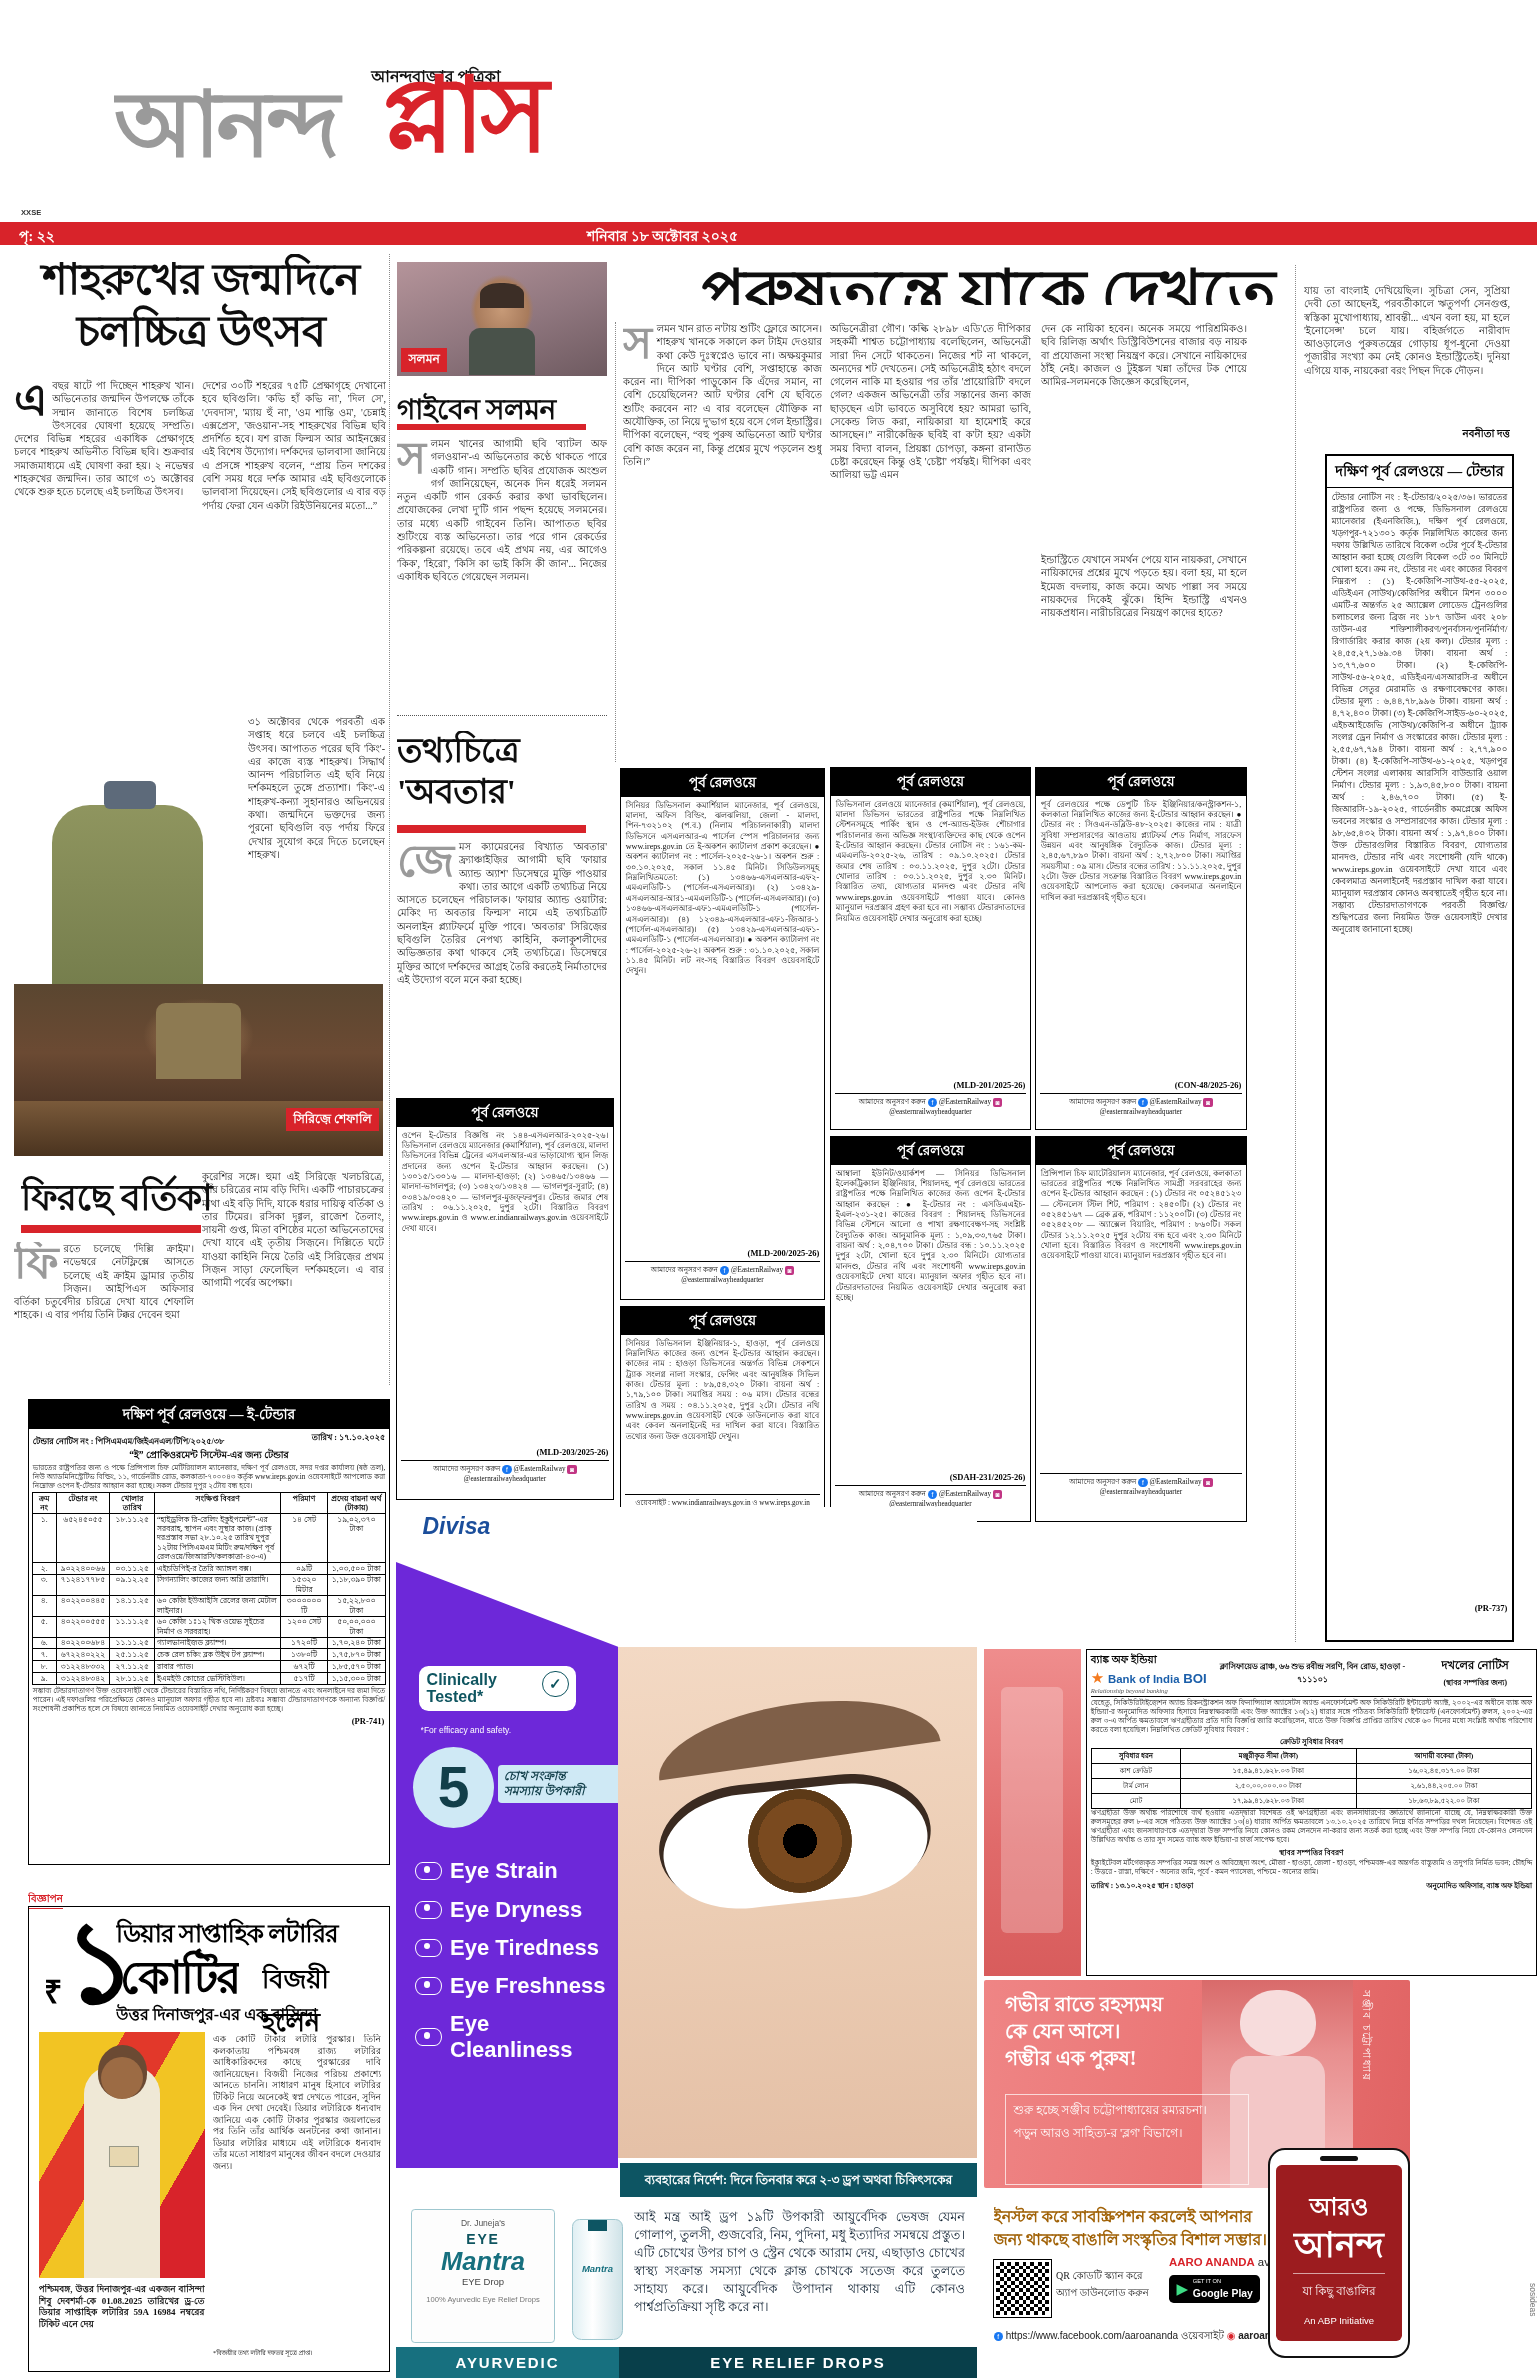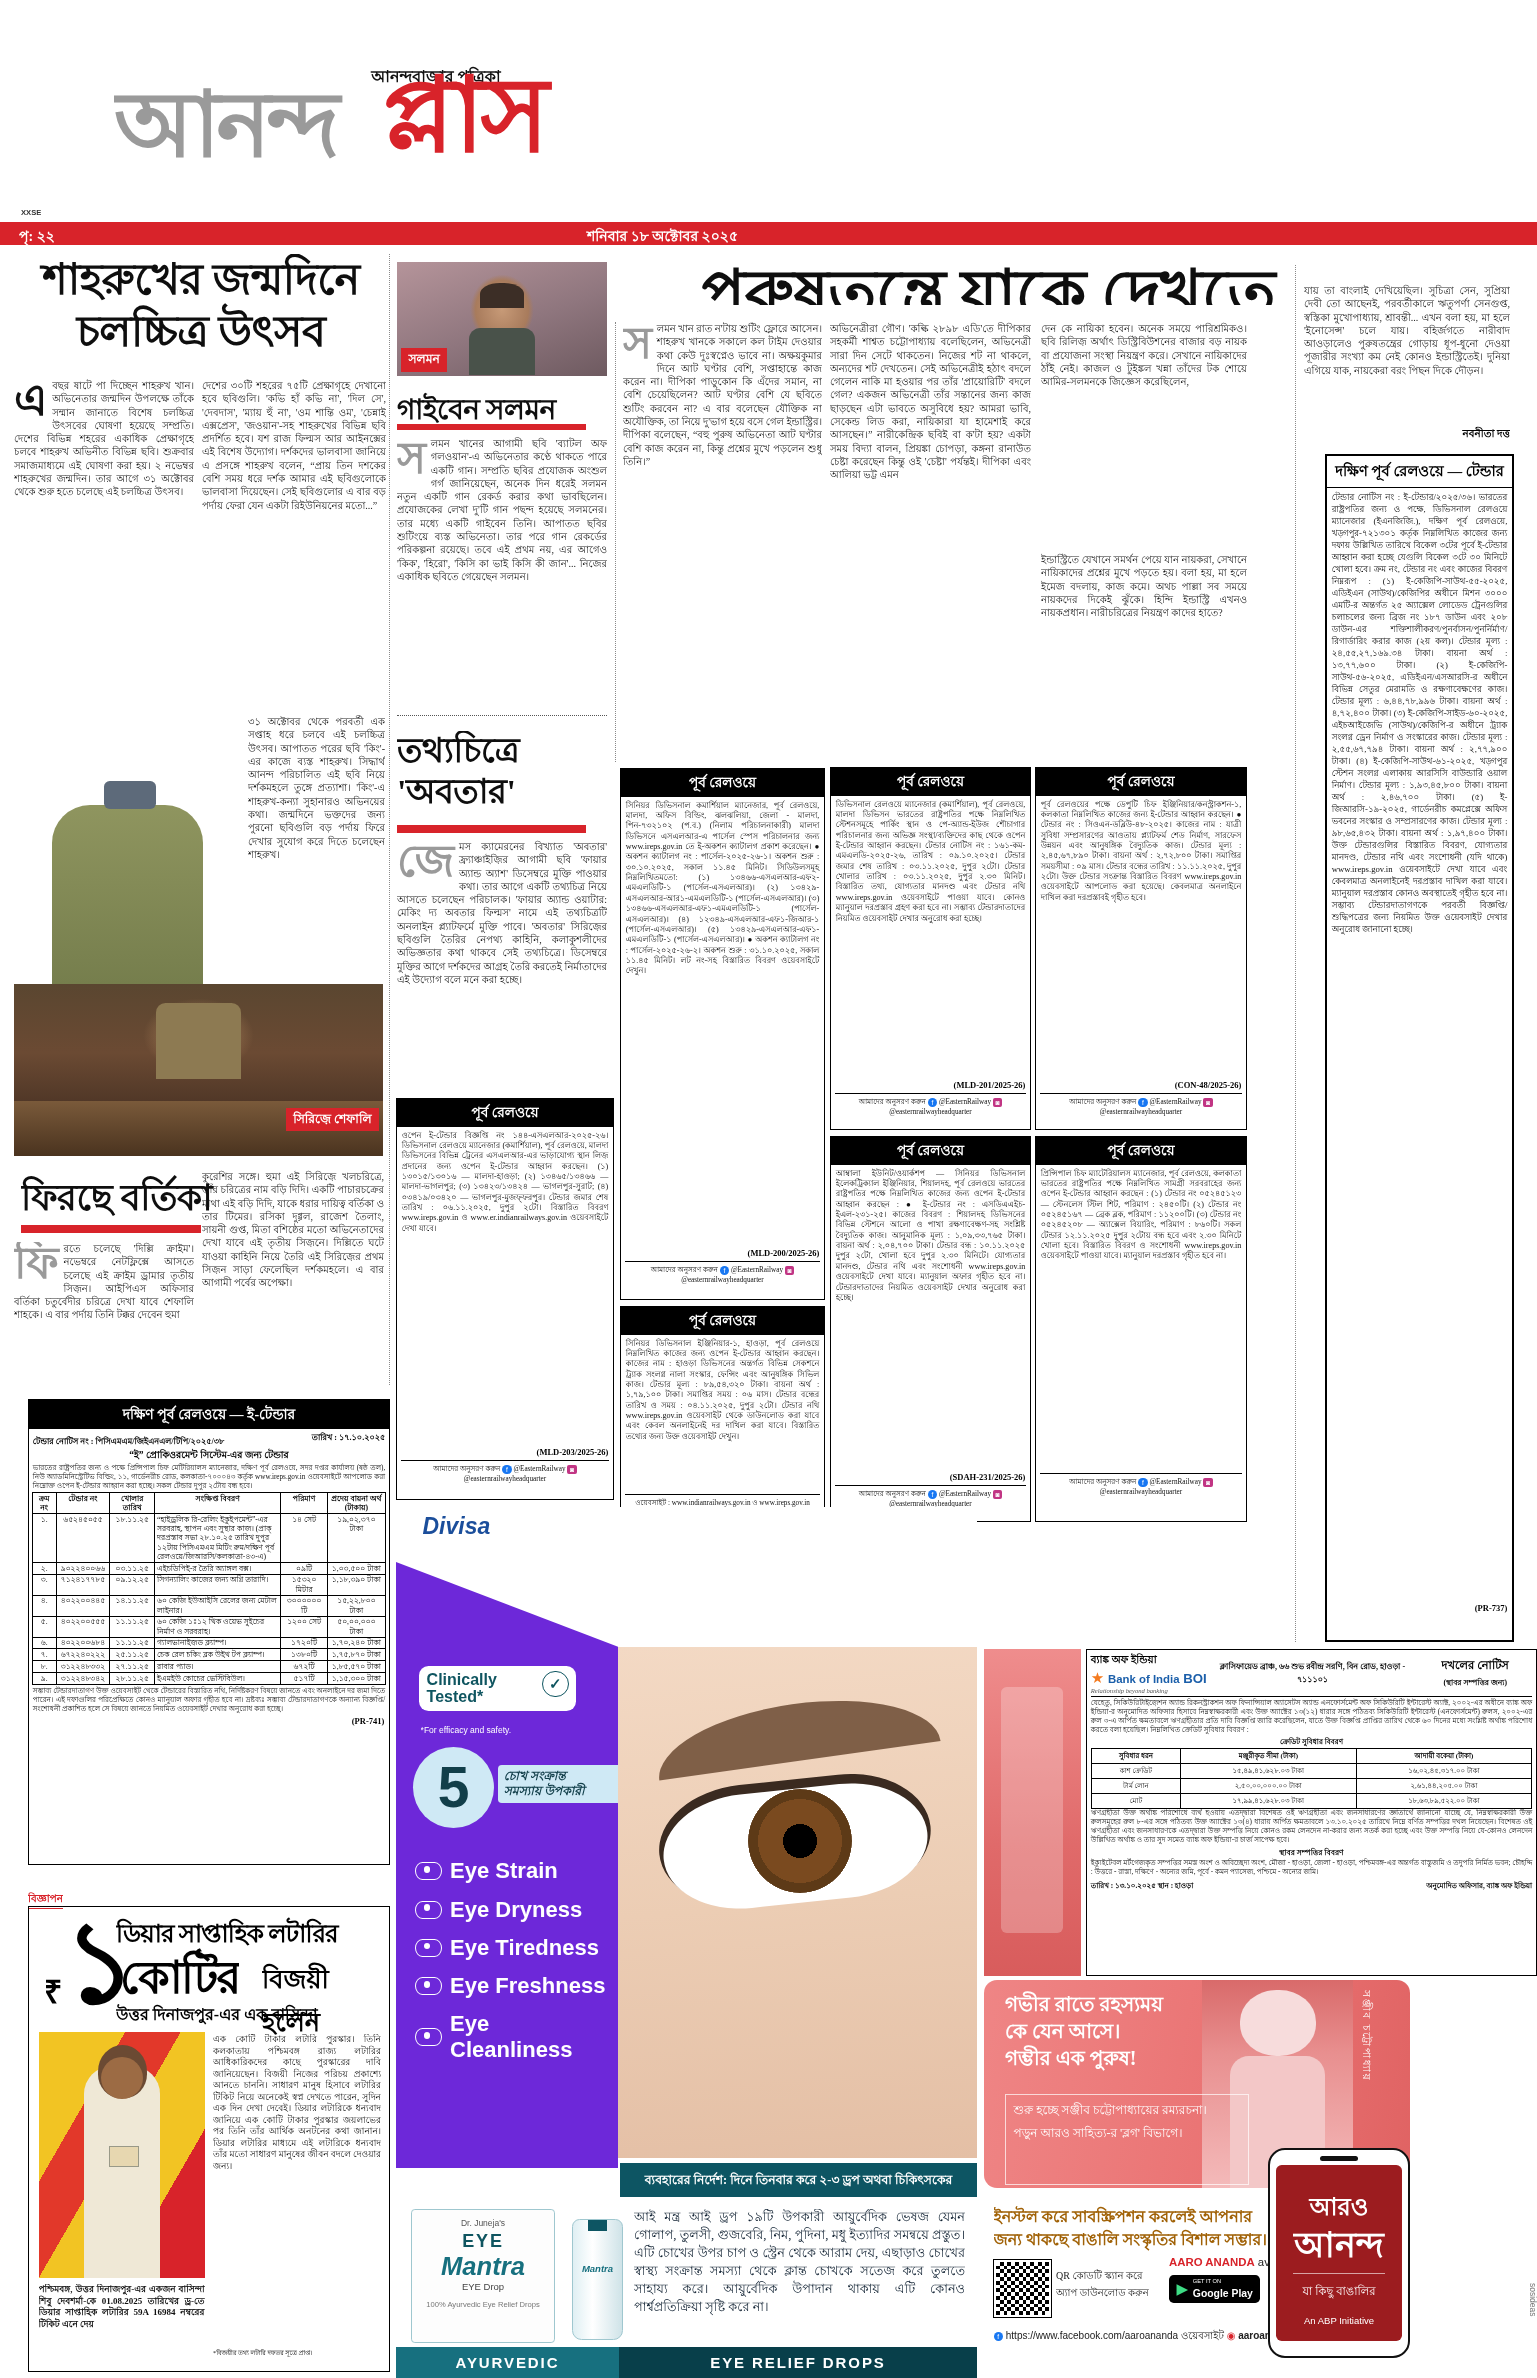--- a/index.html
+++ b/index.html
@@ -332,21 +332,21 @@
         <div class="benefit">
             <span class="beye"></span>
             <span class="btext">Eye Cleanliness</span>
           </div>
       </div>
     </div>
     <div class="abs" style="left:224px;top:656px;width:357px;height:34px;background:#0d5563;color:#fff;font-weight:bold;font-size:12.3px;text-align:center;line-height:34px;">ব্যবহারের নির্দেশ: দিনে তিনবার করে ২-৩ ড্রপ অথবা চিকিৎসকের নির্দেশমতো।</div>
 
     <div class="abs" style="left:15px;top:702px;width:142px;height:132px;border:1.9px solid #9fc7cf;border-radius:3.8px;background:#fdfdfd;text-align:center;font-family:'Liberation Sans',sans-serif;">
       <div style="font-size:8.5px;color:#555;margin-top:7.6px;">Dr. Juneja's</div>
-      <div style="font-size:18px;color:#0f5560;font-weight:bold;letter-spacing:1.9px;margin-top:3.8px;">EYE</div>
+      <div style="font-size:14px;color:#0f5560;font-weight:bold;letter-spacing:1.9px;margin-top:3.8px;">EYE</div>
       <div style="font-size:25.6px;color:#17707f;font-weight:bold;font-style:italic;">Mantra</div>
       <div style="font-size:9.5px;color:#444;">EYE Drop</div>
       <div style="font-size:7.6px;color:#777;margin-top:7.6px;">100% Ayurvedic Eye Relief Drops</div>
     </div>
     <div class="abs" style="left:176px;top:712px;width:49px;height:119px;background:linear-gradient(90deg,#dfeff3,#fff 40%,#cfe3e8);border:0.9px solid #9fc7cf;border-radius:7.6px 7.6px 9.5px 9.5px;">
       <div style="width:19px;height:24.6px;background:#0d5563;margin:-13.2px auto 0;border-radius:2.8px 2.8px 0 0;"></div>
       <div style="text-align:center;font-size:9.5px;color:#17707f;font-weight:bold;font-style:italic;margin-top:32px;font-family:'Liberation Sans',sans-serif;">Mantra</div>
     </div>
     <div class="abs btxt" style="left:238px;top:702px;width:331px;height:132px;font-size:12.8px;line-height:1.4;color:#123;">আই মন্ত্র আই ড্রপ ১৯টি উপকারী আয়ুর্বেদিক ভেষজ যেমন গোলাপ, তুলসী, গুজবেরি, নিম, পুদিনা, মধু ইত্যাদির সমন্বয়ে প্রস্তুত। এটি চোখের উপর চাপ ও স্ট্রেন থেকে আরাম দেয়, এছাড়াও চোখের স্বাস্থ্য সংক্রান্ত সমস্যা থেকে ক্লান্ত চোখকে সতেজ করে তুলতে সাহায্য করে। আয়ুর্বেদিক উপাদান থাকায় এটি কোনও পার্শ্বপ্রতিক্রিয়া সৃষ্টি করে না।</div>
     <div class="abs" style="left:0;top:840px;width:581px;height:31px;font-family:'Liberation Sans',sans-serif;">
@@ -402,21 +402,21 @@
     <div class="nano">ঋণগ্রহীতা উক্ত অর্থাঙ্ক পরিশোধে ব্যর্থ হওয়ায় এতদ্দ্বারা বিশেষত ওই ঋণগ্রহীতা এবং জনসাধারণের জ্ঞাতার্থে জানানো যাচ্ছে যে, নিম্নস্বাক্ষরকারী উক্ত রুলসমূহের রুল ৮-এর সঙ্গে পঠিতব্য উক্ত অ্যাক্টের ১৩(৪) ধারায় অর্পিত ক্ষমতাবলে ১৩.১০.২০২৫ তারিখে নিম্নে বর্ণিত সম্পত্তির দখল নিয়েছেন। বিশেষত ওই ঋণগ্রহীতা এবং জনসাধারণকে এতদ্দ্বারা উক্ত সম্পত্তি নিয়ে কোনও রকম লেনদেন না-করার জন্য সতর্ক করা হচ্ছে এবং উক্ত সম্পত্তি নিয়ে যে-কোনও লেনদেন উল্লিখিত অর্থাঙ্ক ও তার সুদ সমেত ব্যাঙ্ক অফ ইন্ডিয়া-র চার্জ সাপেক্ষ হবে।</div>
     <div style="text-align:center;font-weight:bold;font-size:7.6px;margin-top:0.9px;">স্থাবর সম্পত্তির বিবরণ</div>
     <div class="nano">ইক্যুইটেবল মর্টগেজকৃত সম্পত্তির সমস্ত অংশ ও অবিচ্ছেদ্য অংশ, মৌজা - হাওড়া, জেলা - হাওড়া, পশ্চিমবঙ্গ-এর অন্তর্গত বাস্তুজমি ও তদুপরি নির্মিত ভবন; চৌহদ্দি : উত্তরে - রাস্তা, দক্ষিণে - অন্যের জমি, পূর্বে - কমন প্যাসেজ, পশ্চিমে - অন্যের জমি।</div>
     <div style="margin-top:2.8px;font-size:7.2px;font-weight:bold;">
       <span>তারিখ : ১৩.১০.২০২৫   স্থান : হাওড়া</span>
       <span style="float:right;">অনুমোদিত অফিসার, ব্যাঙ্ক অফ ইন্ডিয়া</span>
     </div>
   </div>
 
   <div class="abs" style="left:984px;top:1980px;width:554px;height:379px;">
-    <div class="abs" style="left:0;top:0;width:426px;height:208px;background:linear-gradient(100deg,#ef8585 0%,#ea7474 55%,#e06363 100%);border-radius:13px;">
+    <div class="abs" style="left:0;top:0;width:426px;height:208px;background:linear-gradient(100deg,#ef8585 0%,#ea7474 55%,#e06363 100%);border-radius:2px;">
       <div class="abs" style="right:57px;top:0;width:151px;height:208px;background:linear-gradient(180deg,#d96a6a 0%,#e88f8f 35%,#f4baba 100%);">
         <div class="abs" style="left:38px;top:9.5px;width:76px;height:66px;background:#f7dcdc;border-radius:48%;"></div>
         <div class="abs" style="left:28px;top:76px;width:95px;height:132px;background:#f3c7c7;border-radius:19px 19px 0 0;"></div>
       </div>
       <div class="abs" style="left:21px;top:11.4px;width:218px;color:#fff;font-weight:bold;font-size:20px;line-height:1.35;">
         <div>গভীর রাতে রহস্যময়</div>
         <div>কে যেন আসে।</div>
         <div>গম্ভীর এক পুরুষ!</div>
       </div>
       <div class="abs" style="left:21px;top:114px;width:227px;height:78px;border:0.9px solid rgba(255,255,255,.7);padding:5.7px 7.6px;color:#fff;font-size:12px;line-height:1.5;">

